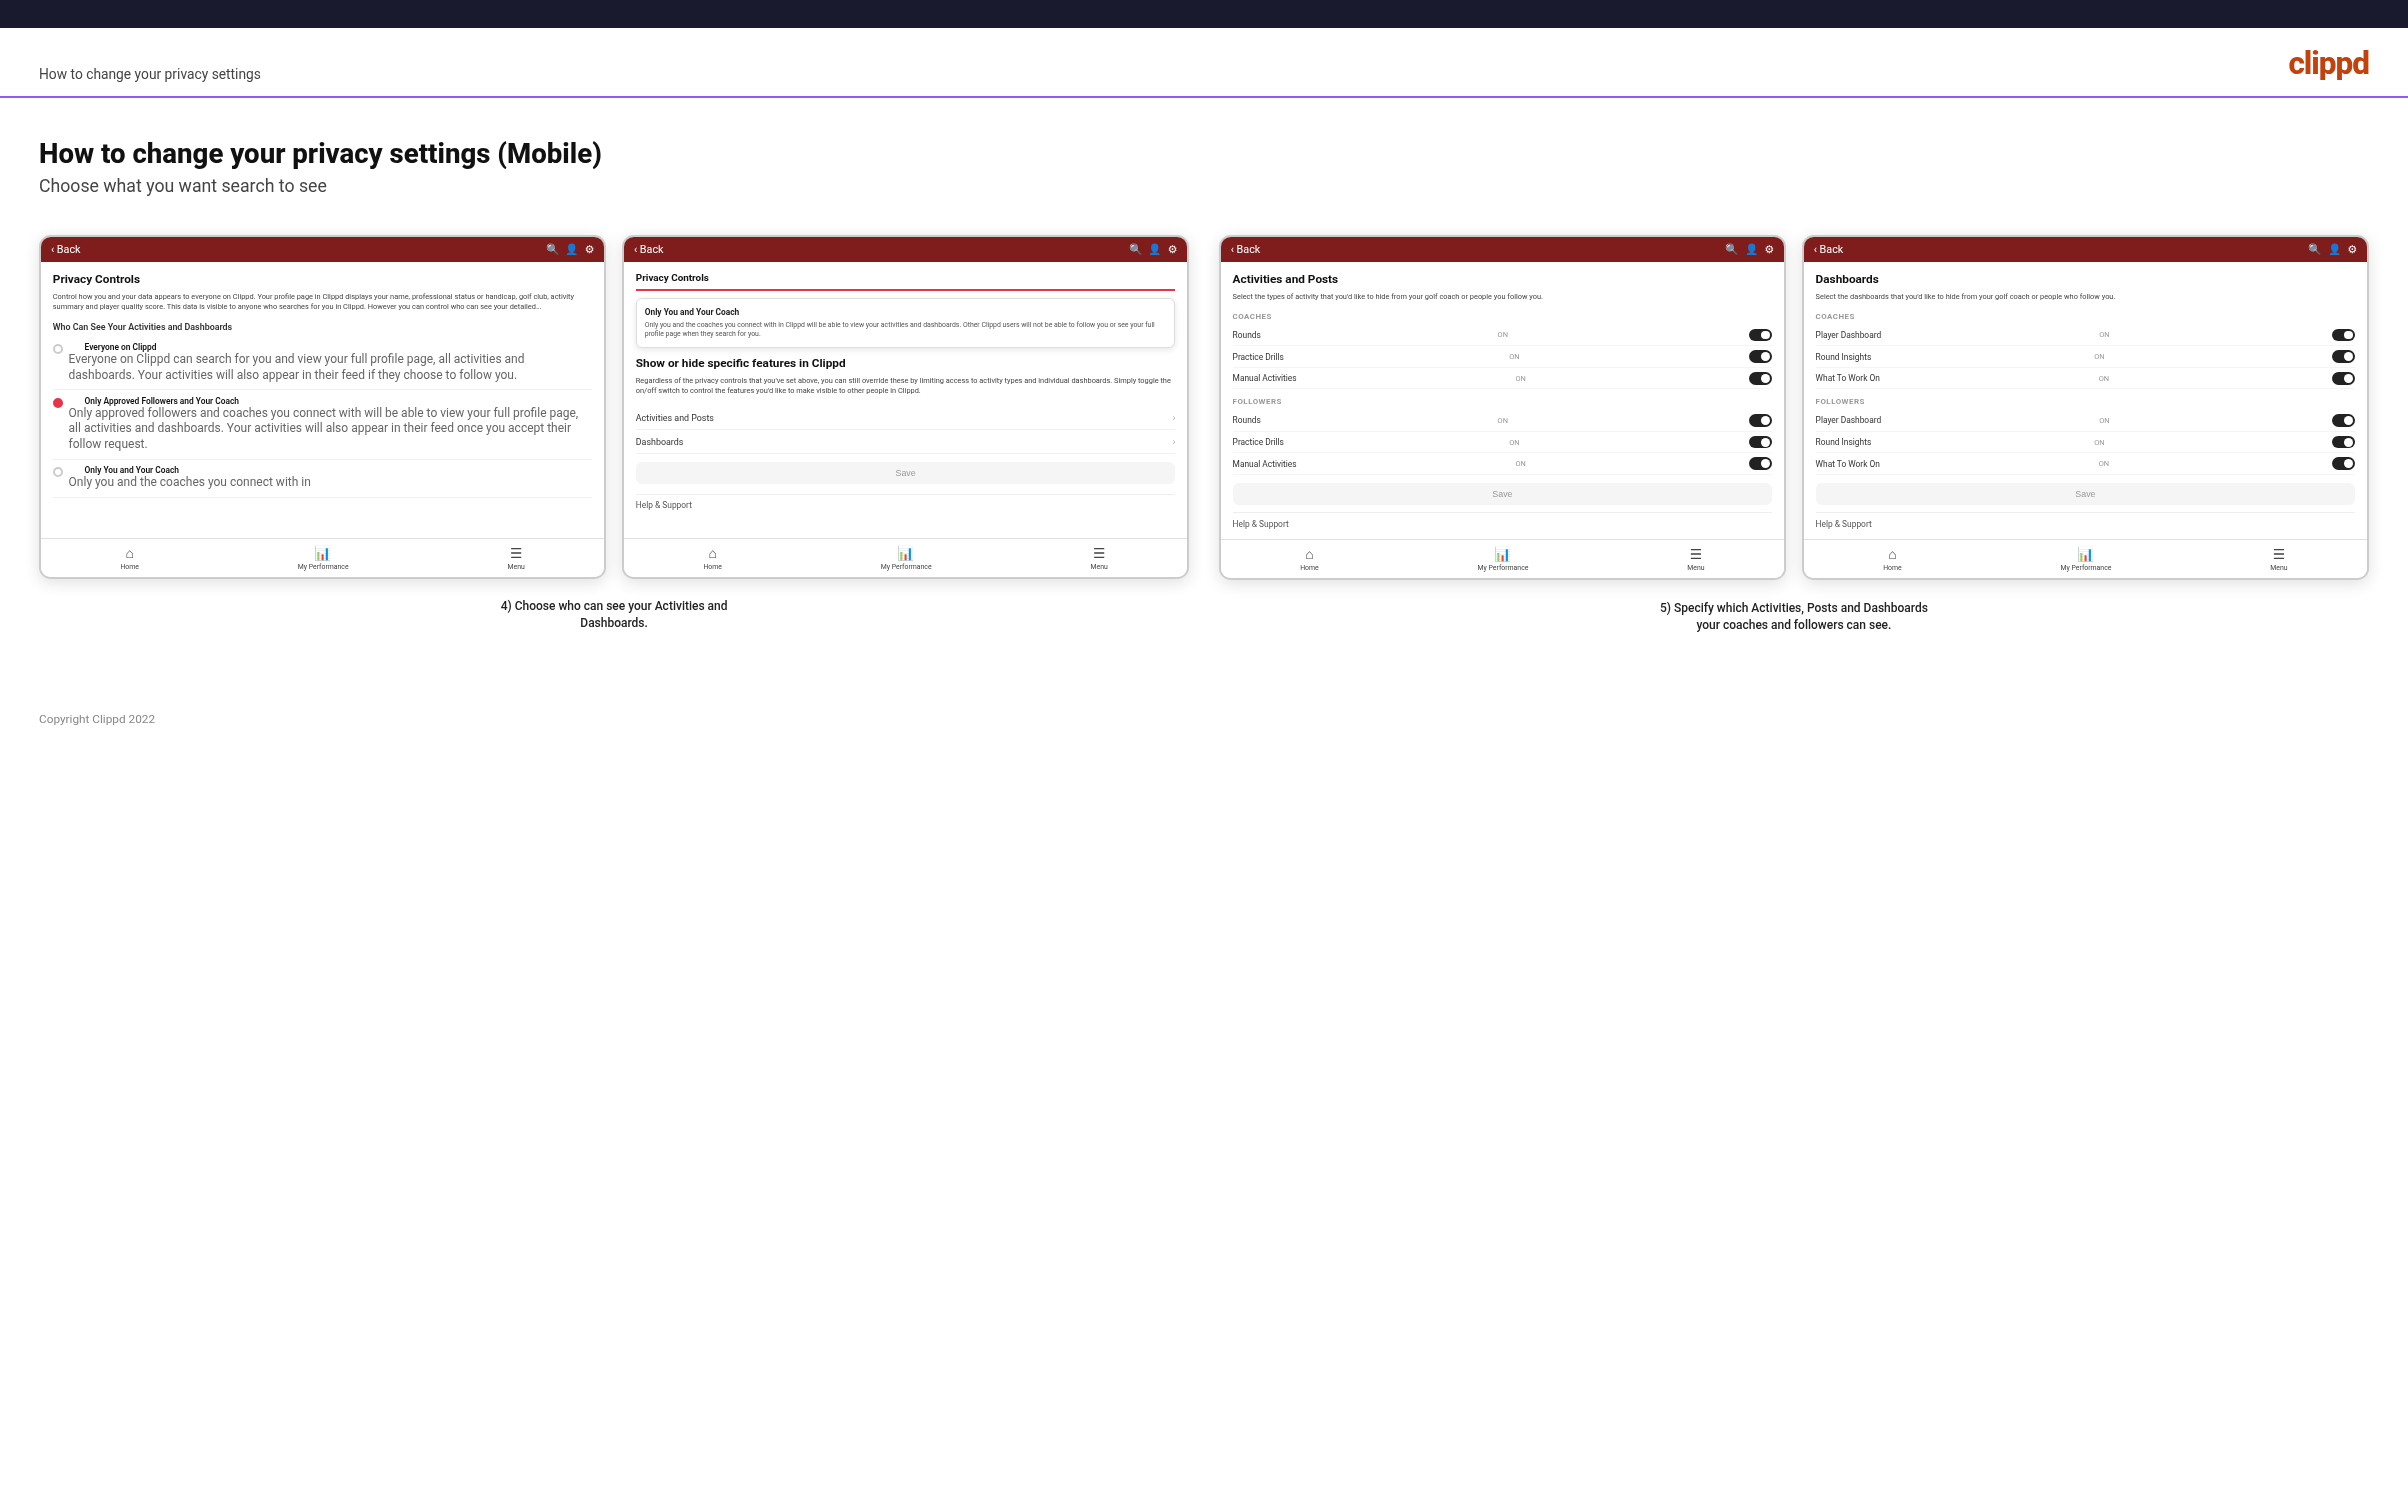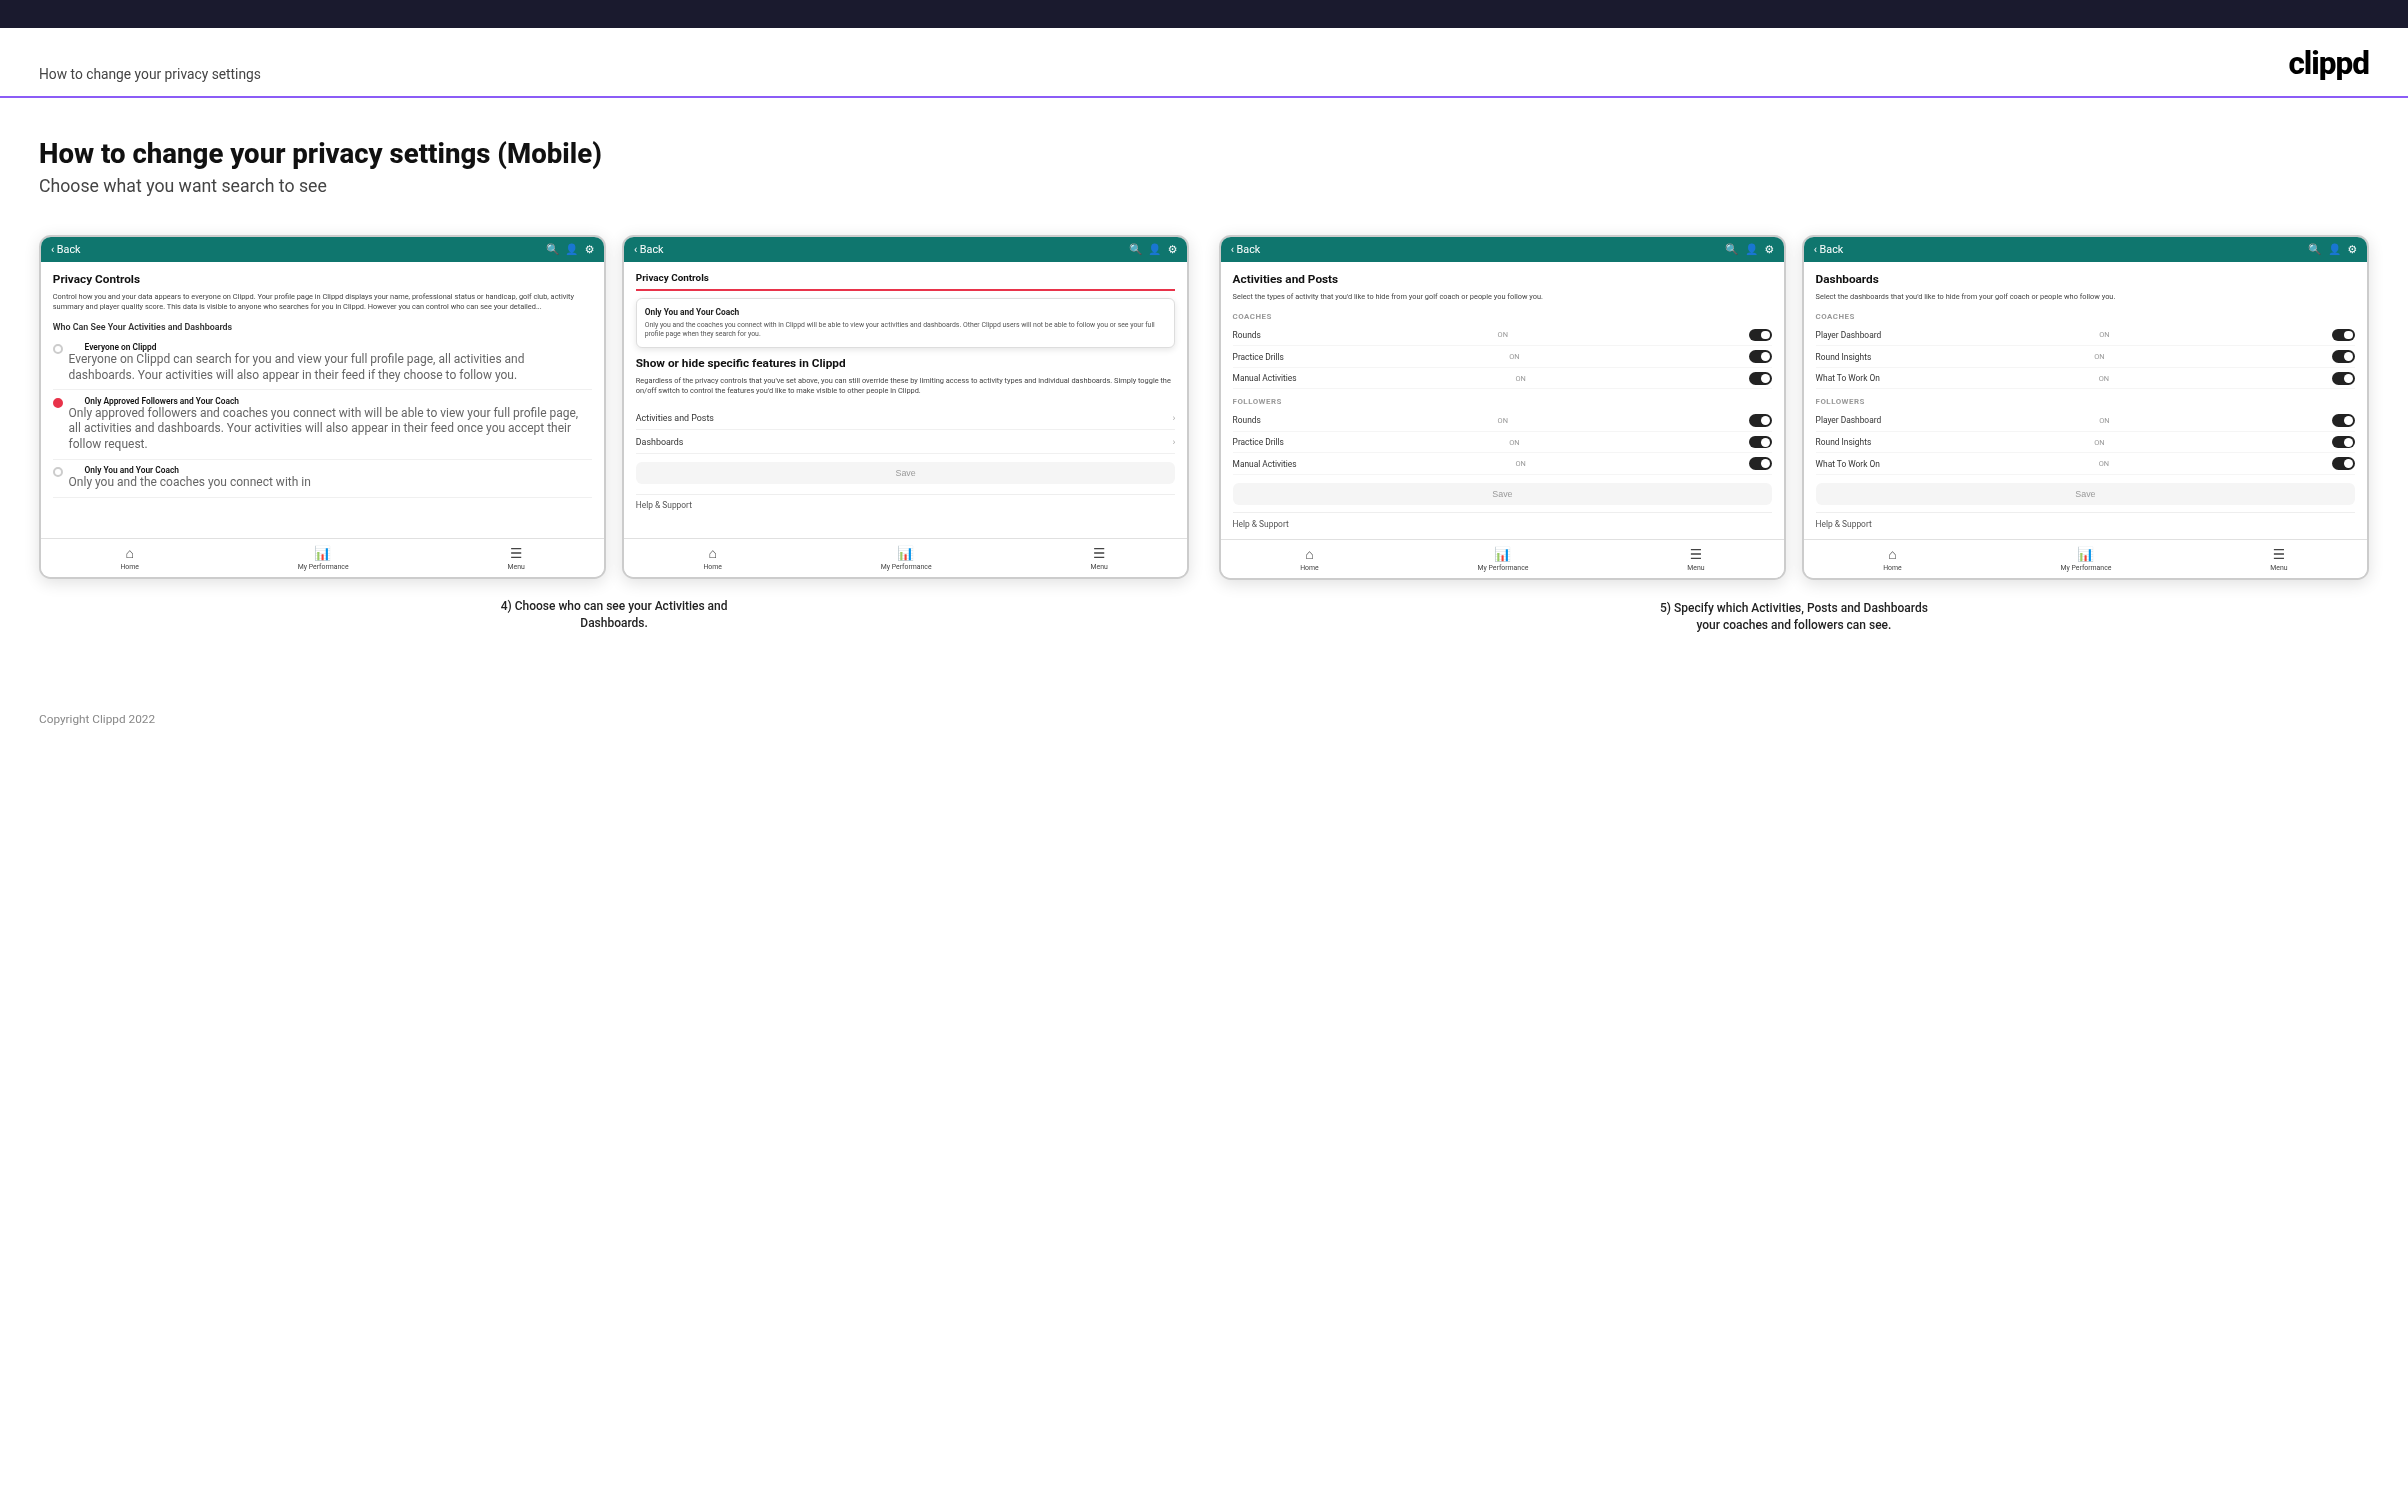--- a/index.html
+++ b/index.html
@@ -25,21 +25,21 @@
       padding: 17.7px 39px 13.8px 39px;
       border-bottom: 2px solid #8b5cf6;
     }
     .header-title {
       font-size: 13.8px;
       color: #444;
     }
     .logo {
       font-size: 31.5px;
       font-weight: 800;
-      color: #000000;
+      color: #c2410c;
       letter-spacing: -1px;
     }
 
     
     .main {
       padding: 39px 39px 59px 39px;
     }
 
     .page-heading {
       font-size: 27.6px;
@@ -58,21 +58,21 @@
       width: 100%;
       border: 2px solid #ccc;
       border-radius: 11.8px;
       overflow: hidden;
       background: #fff;
       box-shadow: 0 3.9px 15.8px rgba(0,0,0,0.12);
     }
 
     
     .phone-topbar {
-      background: #0f766e;
+      background: #7f1d1d;
       padding: 5.9px 9.9px;
       display: flex;
       align-items: center;
       justify-content: space-between;
     }
     .phone-topbar .back-btn {
       color: #fff;
       font-size: 10.8px;
       display: flex;
       align-items: center;

